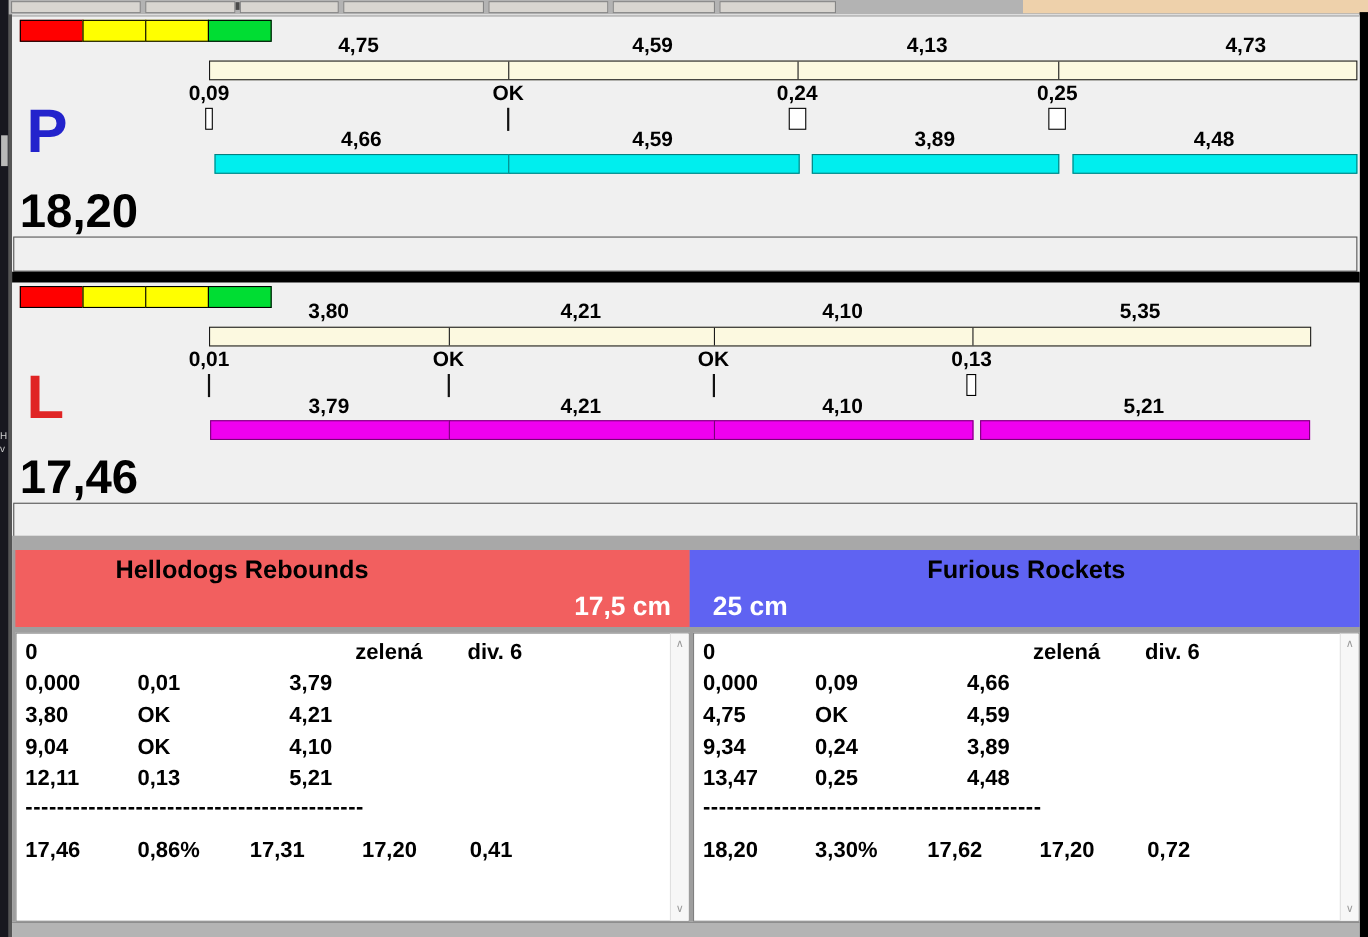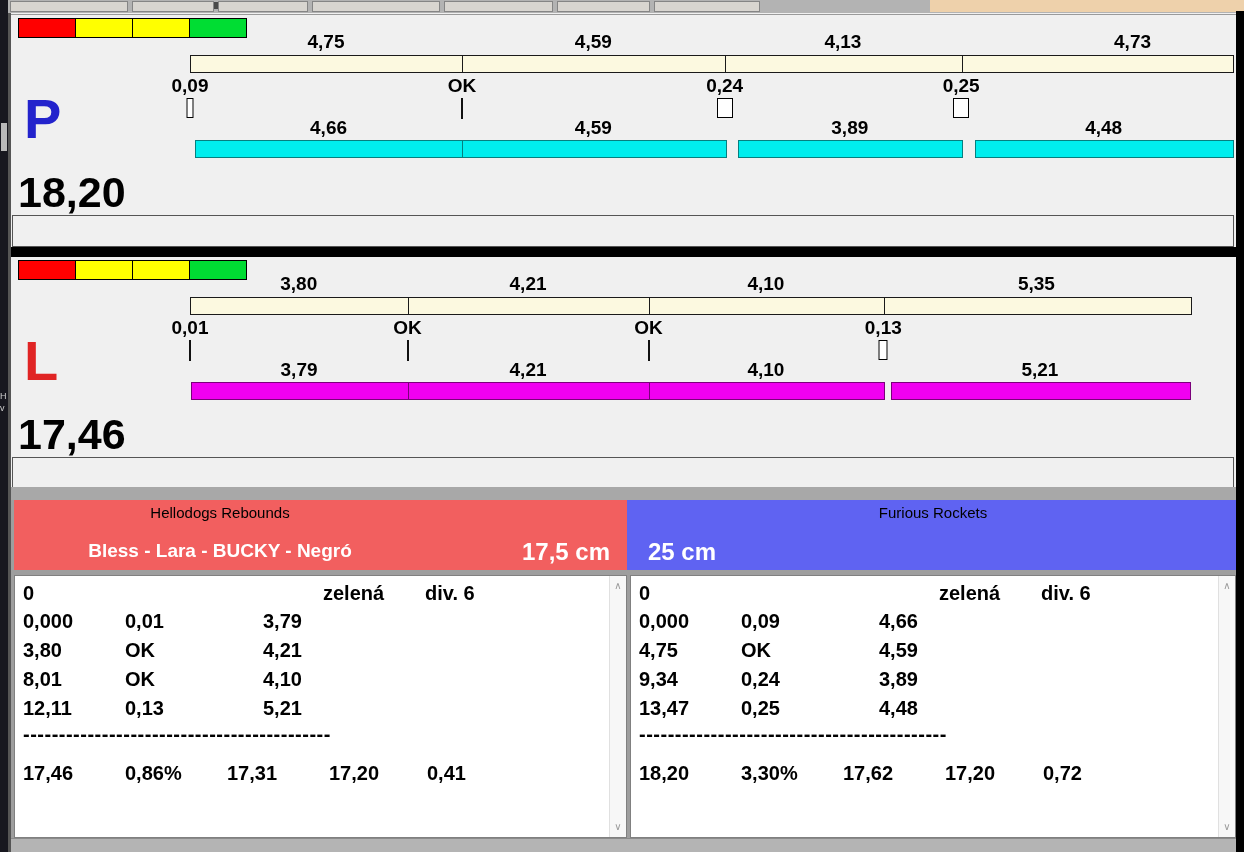--- a/index.html
+++ b/index.html
@@ -33,21 +33,21 @@
   .lane-total{position:absolute;left:7px;top:156px;font-size:43px;font-weight:bold;line-height:1;color:#000;}
   .lane-strip{position:absolute;left:1px;top:200px;width:1220px;height:30px;background:#f0f0f0;border:1px solid #555;}
   #lane-divider{position:absolute;left:11px;top:247px;width:1225px;height:10px;background:#000;}
   #gray-band{position:absolute;left:11px;top:487px;width:1225px;height:13px;background:#a8a8a8;}
 
   
   #team-section{position:absolute;left:11px;top:500px;width:1225px;height:338px;background:#9e9e9e;}
   .team-header{position:absolute;top:0;height:70px;}
   #hdr-left{left:3px;width:613px;}
   #hdr-right{left:616px;width:609px;}
-  .team-name{position:absolute;transform:translateX(-50%);top:4px;font-size:15px;font-weight:normal;color:#000;white-space:nowrap;z-index:2;}
+  .team-name{position:absolute;transform:translateX(-50%);top:4px;font-size:23px;font-weight:bold;color:#000;white-space:nowrap;z-index:2;}
   .team-players{position:absolute;transform:translateX(-50%);top:40px;font-size:19px;font-weight:bold;color:#fff;white-space:nowrap;z-index:2;}
   .size-label{position:absolute;transform:translateX(-50%);top:38px;font-size:24px;font-weight:bold;color:#fff;white-space:nowrap;z-index:2;}
   #datetime-box{position:absolute;left:486px;top:-5px;width:260px;height:42px;background:#fff;border:1px solid #a0a0a0;z-index:4;
     font-size:24px;color:#111;text-align:center;line-height:42px;white-space:nowrap;}
   .score-table{position:absolute;top:75px;height:263px;background:#fff;border:1px solid #808080;box-sizing:border-box;}
   #table-left{left:3px;width:613px;}
   #table-right{left:619px;width:606px;}
   .trow{position:absolute;left:0;right:20px;height:28px;font-size:20px;font-weight:bold;color:#000;}
   .tcell{position:absolute;white-space:nowrap;}
   .sep-row{overflow:hidden;letter-spacing:0.5px;}
@@ -158,21 +158,20 @@
       <div class="lane-strip"></div>
     </div>
 
   <div id="gray-band"></div>
 
   <div id="team-section">
     <div class="team-header" id="hdr-left" style="background: rgb(242, 95, 95);"></div>
     <div class="team-header" id="hdr-right" style="background: rgb(95, 99, 242);"></div>
 
     <div class="team-name" style="left:209px;">Hellodogs Rebounds</div>
-    <div class="team-players" style="left:209px;">Bless - Lara - BUCKY - Negró</div>
     <div class="size-label" style="left:555px;">17,5 cm</div>
 
     <div class="team-name" style="left:922px;">Furious Rockets</div>
     <div class="size-label" style="left:671px;">25 cm</div>
 
 
     <div class="score-table" id="table-left">
         <div class="trow" style="top: 6px;">
           <span class="tcell" style="left: 8px;">0</span>
           <span class="tcell" style="left: 308px;">zelená</span>
@@ -182,21 +181,21 @@
           <span class="tcell" style="left: 8px;">0,000</span>
           <span class="tcell" style="left: 110px;">0,01</span>
           <span class="tcell" style="left: 248px;">3,79</span>
         </div>
         <div class="trow" style="top: 63px;">
           <span class="tcell" style="left: 8px;">3,80</span>
           <span class="tcell" style="left: 110px;">OK</span>
           <span class="tcell" style="left: 248px;">4,21</span>
         </div>
         <div class="trow" style="top: 92px;">
-          <span class="tcell" style="left: 8px;">8,01</span>
+          <span class="tcell" style="left: 8px;">9,04</span>
           <span class="tcell" style="left: 110px;">OK</span>
           <span class="tcell" style="left: 248px;">4,10</span>
         </div>
         <div class="trow" style="top: 121px;">
           <span class="tcell" style="left: 8px;">12,11</span>
           <span class="tcell" style="left: 110px;">0,13</span>
           <span class="tcell" style="left: 248px;">5,21</span>
         </div>
         <div class="trow sep-row" style="top: 147px; left: 8px; width: 382px;">-------------------------------------------</div>
         <div class="trow" style="top: 186px;">

